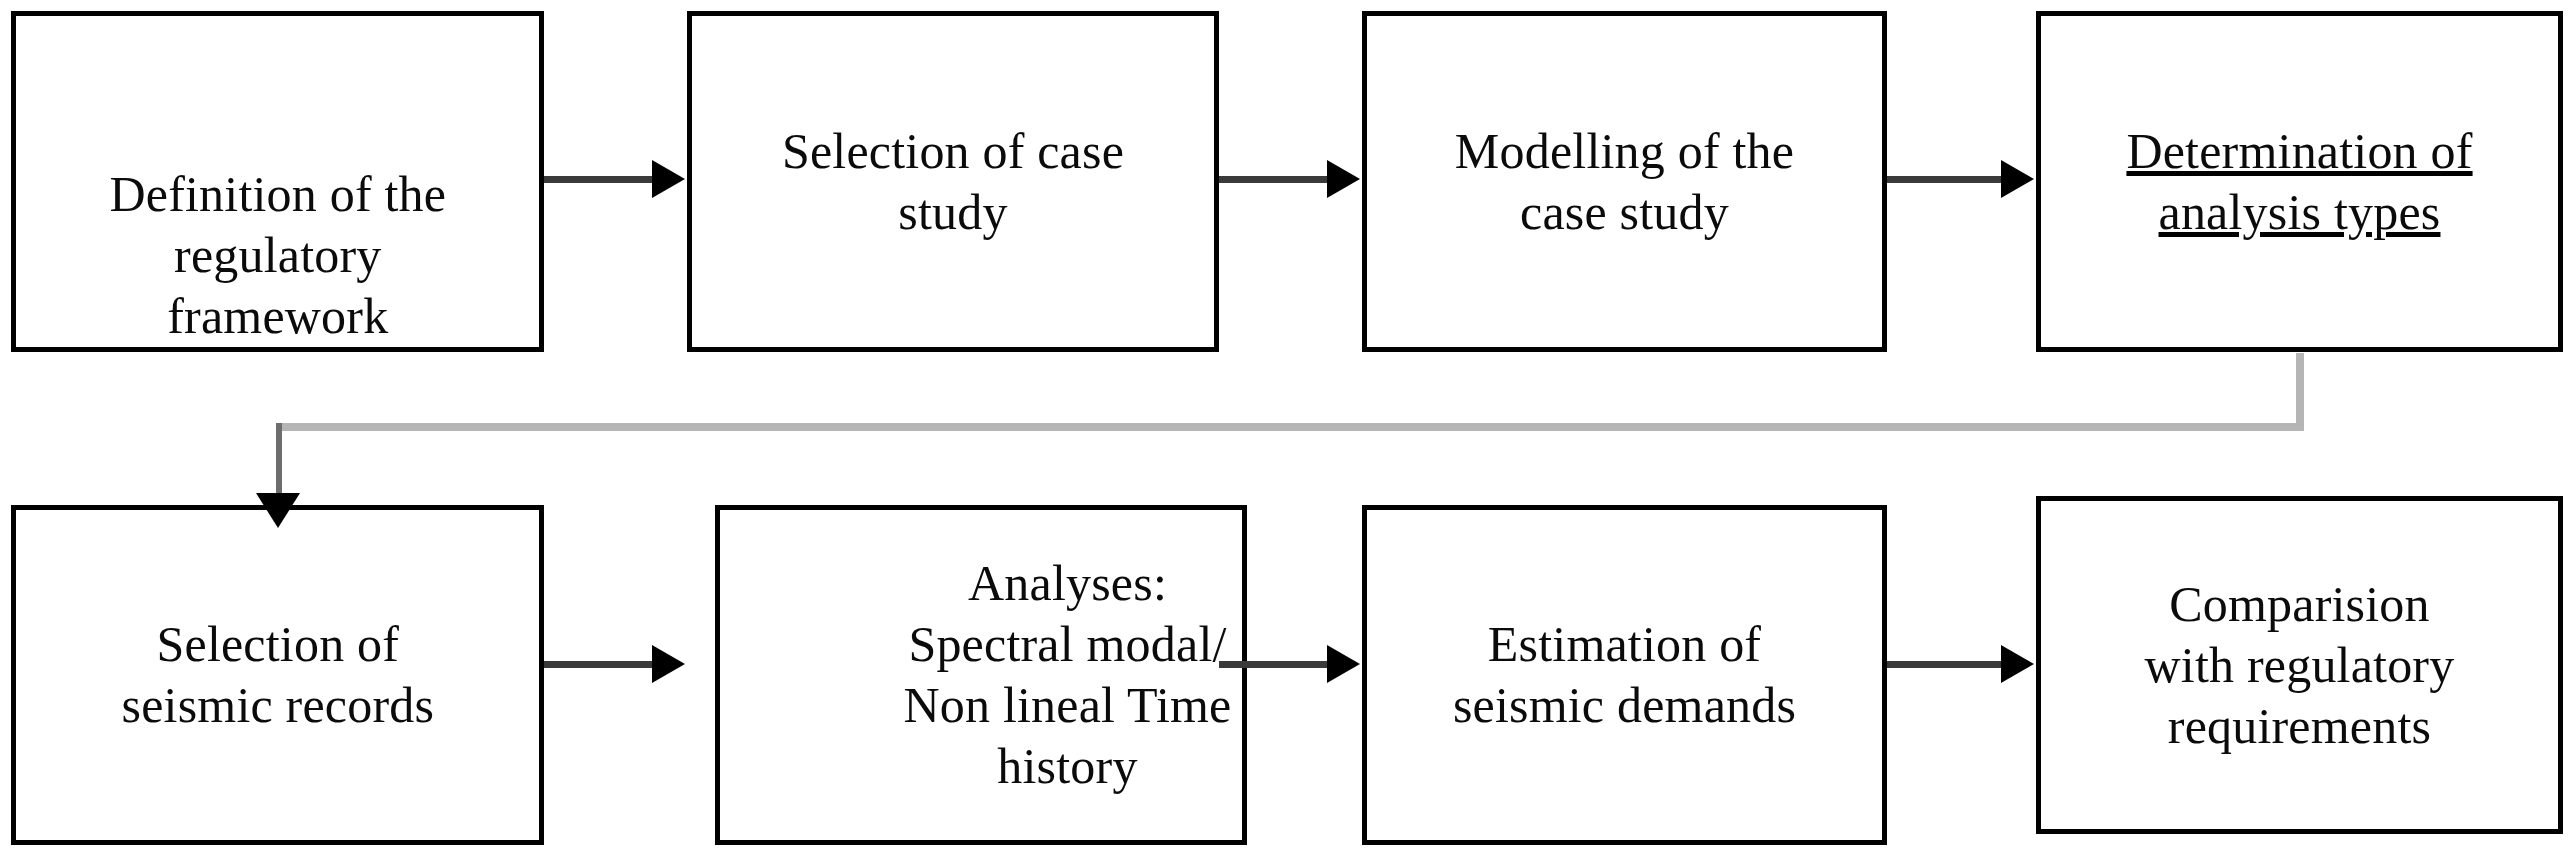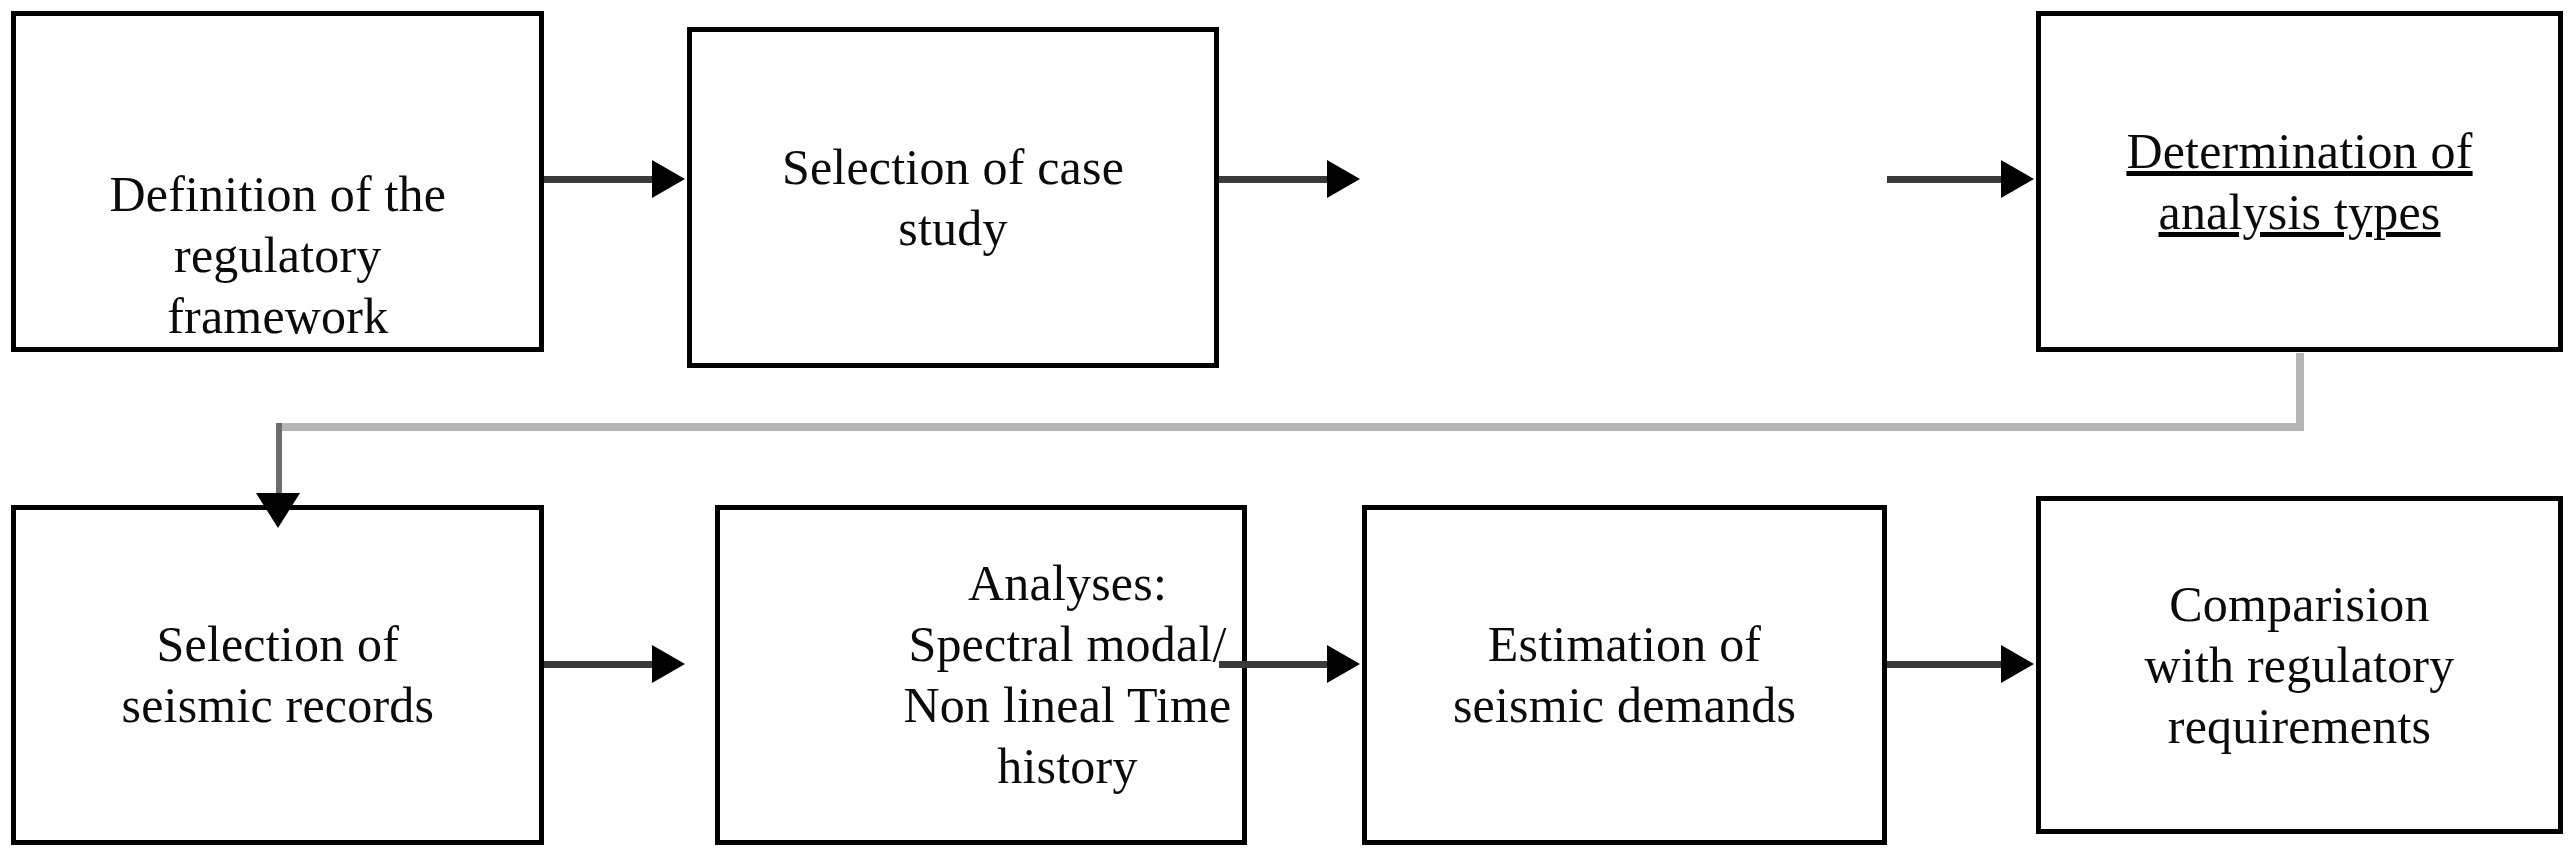--- a/index.html
+++ b/index.html
@@ -32,21 +32,21 @@
     font-family: "Liberation Serif", "DejaVu Serif", serif;
     font-size: 50px;
     line-height: 1.22;
     color: #0b0b0b;
     letter-spacing: 0.2px;
     padding: 0 10.5px;
     white-space: pre-line;
   }
   
   #node-1 { left: 11.3px;   top: 11.3px;  width: 533px; height: 341px; align-items: flex-end; }
-  #node-2 { left: 687px;  top: 11.3px;  width: 532px; height: 341px; margin-top: 16px; }
+  #node-2 { left: 687px;  top: 11.3px;  width: 532px; height: 341px; }
   #node-3 { left: 1362px; top: 11.3px;  width: 525px; height: 341px; }
   #node-4 { left: 2036px; top: 11.3px;  width: 527px; height: 341px; text-decoration: underline; }
   
   #node-5 { left: 11.3px;   top: 505px; width: 533px; height: 340px; }
   #node-6 { left: 715px;  top: 505px; width: 532px; height: 340px; justify-content: flex-end; }
   #node-7 { left: 1362px; top: 505px; width: 525px; height: 340px; }
   #node-8 { left: 2036px; top: 496px; width: 527px; height: 338px; }
 
   
   .h-conn {
@@ -106,20 +106,24 @@
     <span class="node-label">Definition of the
 regulatory
 framework</span>
   </div>
 
   <div class="node" id="node-2">
     <span class="node-label">Selection of case
 study</span>
   </div>
 
+  <div class="node" id="node-3">
+    <span class="node-label">Modelling of the
+case study</span>
+  </div>
 
   <div class="node" id="node-4">
     <span class="node-label">Determination of
 analysis types</span>
   </div>
 
   <div class="node" id="node-5">
     <span class="node-label">Selection of
 seismic records</span>
   </div>

